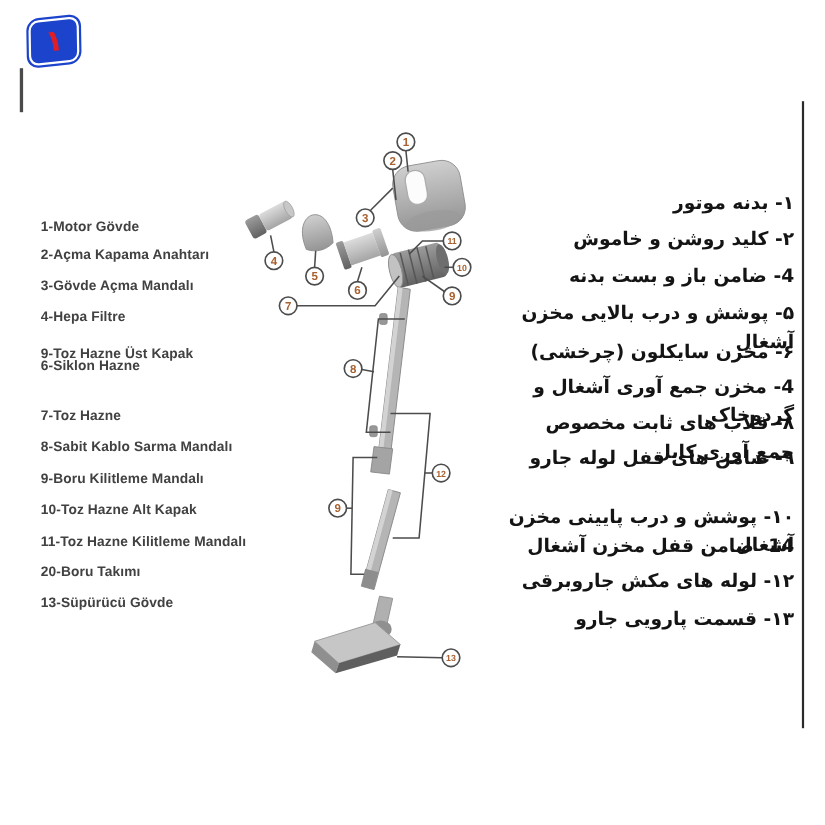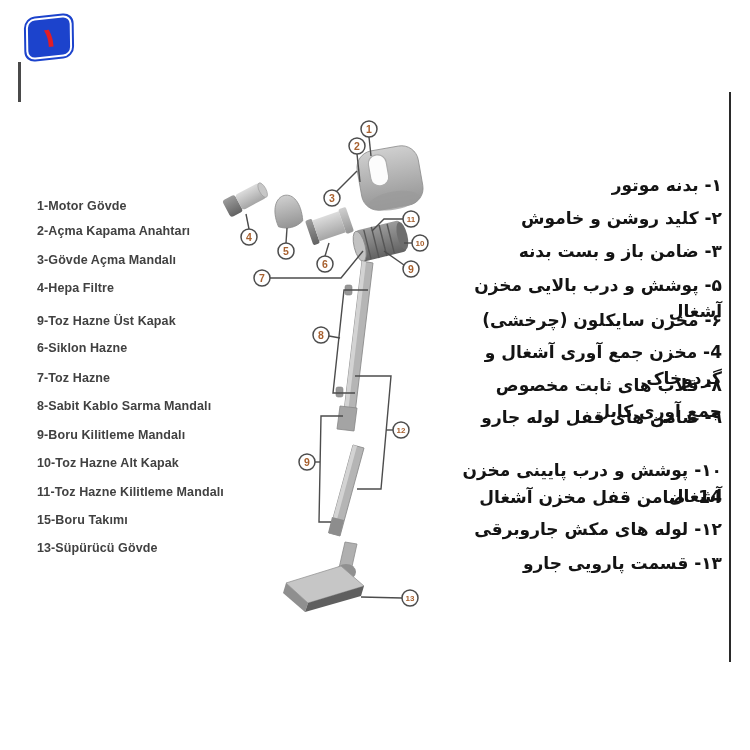--- a/index.html
+++ b/index.html
@@ -31,21 +31,21 @@
     position:absolute;left:729px;top:92px;width:2px;height:570px;background:#2a2a2a;
   }
   
   .tr-list{position:absolute;left:37px;top:0;width:220px;height:750px;}
   .tr-item{
     position:absolute;left:0;white-space:nowrap;
     font-size:12.5px;font-weight:700;color:#414141;letter-spacing:0.1px;
   }
   .tr-item:nth-child(1){top:199px}.tr-item:nth-child(2){top:224px}
   .tr-item:nth-child(3){top:253px}.tr-item:nth-child(4){top:281px}
-  .tr-item:nth-child(5){top:314px}.tr-item:nth-child(6){top:341px}
+  .tr-item:nth-child(5){top:314px}.tr-item:nth-child(6){top:325px}
   .tr-item:nth-child(7){top:371px}.tr-item:nth-child(8){top:399px}
   .tr-item:nth-child(9){top:428px}.tr-item:nth-child(10){top:456px}
   .tr-item:nth-child(11){top:485px}.tr-item:nth-child(12){top:513px}
   .tr-item:nth-child(13){top:541px}
   
   .fa-list{position:absolute;right:28px;top:0;width:300px;height:568px;direction:rtl;}
   .fa-item{
     position:absolute;right:0;white-space:pre-line;text-align:right;
     font-family:"DejaVu Sans", sans-serif;
     font-size:17px;font-weight:700;color:#141414;line-height:26px;
@@ -84,28 +84,28 @@
   <div class="tr-item">2-Açma Kapama Anahtarı</div>
   <div class="tr-item">3-Gövde Açma Mandalı</div>
   <div class="tr-item">4-Hepa Filtre</div>
   <div class="tr-item">9-Toz Hazne Üst Kapak</div>
   <div class="tr-item">6-Siklon Hazne</div>
   <div class="tr-item">7-Toz Hazne</div>
   <div class="tr-item">8-Sabit Kablo Sarma Mandalı</div>
   <div class="tr-item">9-Boru Kilitleme Mandalı</div>
   <div class="tr-item">10-Toz Hazne Alt Kapak</div>
   <div class="tr-item">11-Toz Hazne Kilitleme Mandalı</div>
-  <div class="tr-item">15-Boru Takımı</div>
+  <div class="tr-item">20-Boru Takımı</div>
   <div class="tr-item">13-Süpürücü Gövde</div>
 </div>
 
 <div class="fa-list">
   <div class="fa-item">۱- بدنه موتور</div>
   <div class="fa-item">۲- کلید روشن و خاموش</div>
-  <div class="fa-item">۳- ضامن باز و بست بدنه</div>
+  <div class="fa-item">4- ضامن باز و بست بدنه</div>
   <div class="fa-item">۵- پوشش و درب بالایی مخزن آشغال</div>
   <div class="fa-item">۶- مخزن سایکلون (چرخشی)</div>
   <div class="fa-item">4- مخزن جمع آوری آشغال و گردوخاک</div>
   <div class="fa-item">۸- قلاب های ثابت مخصوص
 جمع آوری کابل</div>
   <div class="fa-item">۹- ضامن های قفل لوله جارو</div>
   <div class="fa-item">۱۰- پوشش و درب پایینی مخزن آشغال</div>
   <div class="fa-item">14- ضامن قفل مخزن آشغال</div>
   <div class="fa-item">۱۲- لوله های مکش جاروبرقی</div>
   <div class="fa-item">۱۳- قسمت پارویی جارو</div>

